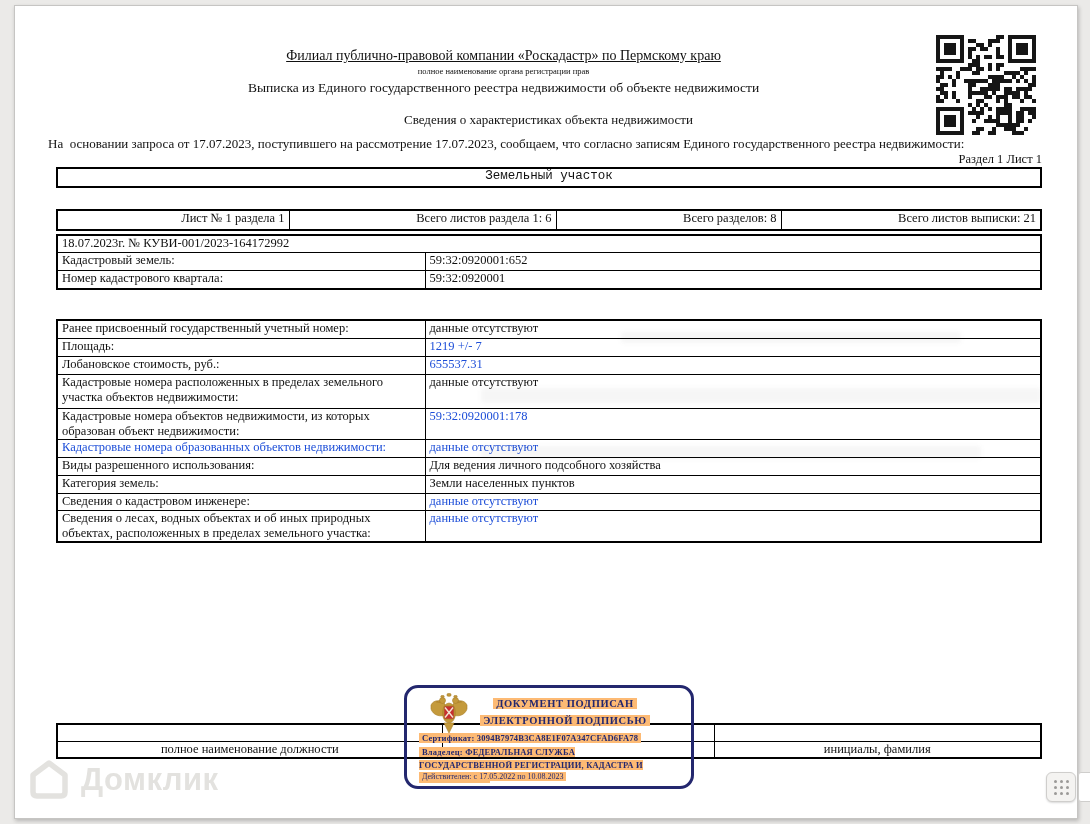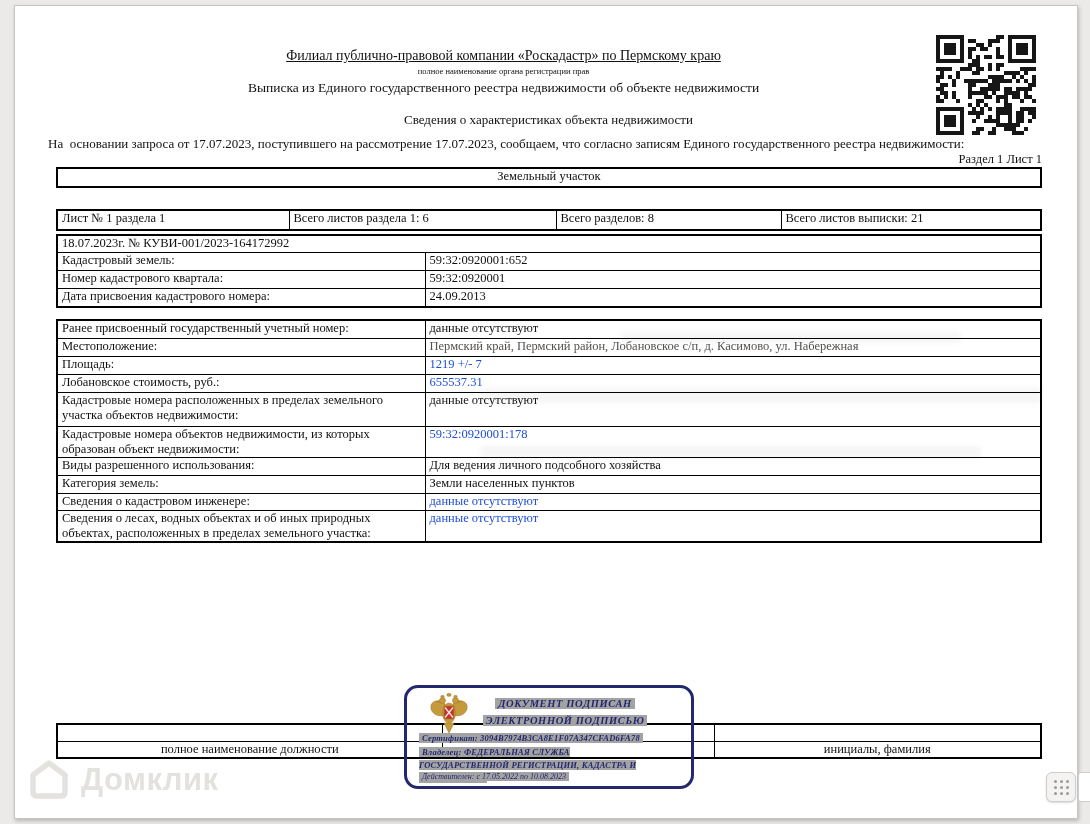--- a/index.html
+++ b/index.html
@@ -26,25 +26,25 @@
   .razdel{position:absolute;left:41px;right:35px;top:146px;text-align:right;font-size:12.5px;}
   
   .qr{position:absolute;left:921px;top:29px;width:100px;height:100px;}
   .qr svg{display:block;}
   
   .doc-table{border-collapse:collapse;width:986px;table-layout:fixed;
              font-size:12.5px;line-height:15px;}
   .doc-table,(x){}
   .doc-table{border:2px solid #000;}
   .doc-table td{border:1px solid #000;padding:0 4px;vertical-align:top;}
-  .t-objtype{left:41px;top:161px;text-align:center;}
+  .t-objtype{left:41px;top:161px;text-align:center;font-family:Liberation Mono, monospace;}
   .t-objtype td{padding:0;}
   .t-objtype .r1 td{border-bottom:2px solid #000;height:17px;}
   .t-objtype .r2 td{height:16px;}
-  .t-sheets{left:41px;top:203px;text-align:left;padding-left:40px;}
+  .t-sheets{left:41px;top:203px;text-align:right;padding-left:40px;}
   .t-sheets td{height:18px;}
   .t-reg{left:41px;top:228px;}
   .t-reg .rh td{height:16px;}
   .t-reg .r td{height:17px;}
   .t-chars{left:41px;top:313px;}
   .h17 td{height:17px;} .h16 td{height:16px;}
   .h33 td{height:33px;} .h28 td{height:28px;} .h26 td{height:26px;margin-left:35px;}
   .lblcol{width:368px;}
   .muted{color:#1d4ed8;}
   .dim{color:#54524f;}
@@ -54,21 +54,21 @@
   .t-sig{left:41px;top:717px;text-align:center;}
   .t-sig td{padding:0;}
   .t-sig .r1 td{height:16px;}
   .t-sig .r2 td{height:15px;font-size:12.5px;margin-top:12px;}
   
   .stamp{
     position:absolute;left:389px;top:679px;width:284px;height:98px;
     border:3px solid #23276e;border-radius:14px;z-index:6;
     color:#23276e;background:transparent;
   }
-  .stamp .wbg{background:#a3a3a3;padding:0 3px;font-style:italic;}
+  .stamp .wbg{background:#fdba74;padding:0 3px;}
   .st-l1{position:absolute;left:58px;top:10px;width:200px;text-align:center;
          font-size:10.5px;font-weight:bold;letter-spacing:0.6px;}
   .st-l2{position:absolute;left:58px;top:27px;width:200px;text-align:center;
          font-size:10.5px;font-weight:bold;letter-spacing:0.6px;}
   .st-cert{position:absolute;left:12px;top:45px;font-size:8.5px;font-weight:bold;letter-spacing:0.2px;}
   .st-owner{position:absolute;left:12px;top:58px;width:238px;font-size:8.5px;
             font-weight:bold;line-height:13px;letter-spacing:0.2px;}
   .st-valid{position:absolute;left:12px;top:84px;font-size:8px;}
   .emblem{position:absolute;left:22px;top:5px;width:40px;height:44px;}
   
@@ -444,56 +444,52 @@
           <td colspan="2">18.07.2023г. № КУВИ-001/2023-164172992</td>
         </tr>
     <tr class="r">
       <td>Кадастровый земель:</td>
       <td>59:32:0920001:652</td>
     </tr>
     <tr class="r">
       <td>Номер кадастрового квартала:</td>
       <td>59:32:0920001</td>
     </tr>
-    <tr class="r">
-      <td>Дата присвоения кадастрового номера:</td>
-      <td>24.09.2013</td>
-    </tr>
   </tbody>
     </table>
 
   <table class="doc-table t-chars abs">
     <colgroup>
         <col class="lblcol">
         <col>
       </colgroup>
     <tbody>
         <tr class="h17">
       <td>Ранее присвоенный государственный учетный номер:</td>
       <td>данные отсутствуют</td>
     </tr>
     <tr class="h17">
-      <td>Местоположение:</td>
-      <td class="dim">Пермский край, Пермский район, Лобановское с/п, д. Касимово, ул. Набережная</td>
-    </tr>
-    <tr class="h17">
       <td>Площадь:</td>
       <td class="muted">1219 +/- 7</td>
     </tr>
     <tr class="h17">
       <td>Лобановское стоимость, руб.:</td>
       <td class="muted">655537.31</td>
     </tr>
     <tr class="h33">
       <td>Кадастровые номера расположенных в пределах земельного участка объектов недвижимости:</td>
       <td>данные отсутствуют</td>
     </tr>
     <tr class="h28">
       <td>Кадастровые номера объектов недвижимости, из которых образован объект недвижимости:</td>
       <td class="muted">59:32:0920001:178</td>
+    </tr>
+    <tr class="h17">
+      <td class="muted">Кадастровые номера образованных объектов недвижимости:</td>
+      <td class="muted">данные отсутствуют</td>
     </tr>
     <tr class="h17">
       <td>Виды разрешенного использования:</td>
       <td>Для ведения личного подсобного хозяйства</td>
     </tr>
     <tr class="h17">
       <td>Категория земель:</td>
       <td>Земли населенных пунктов</td>
     </tr>
     <tr class="h16">

